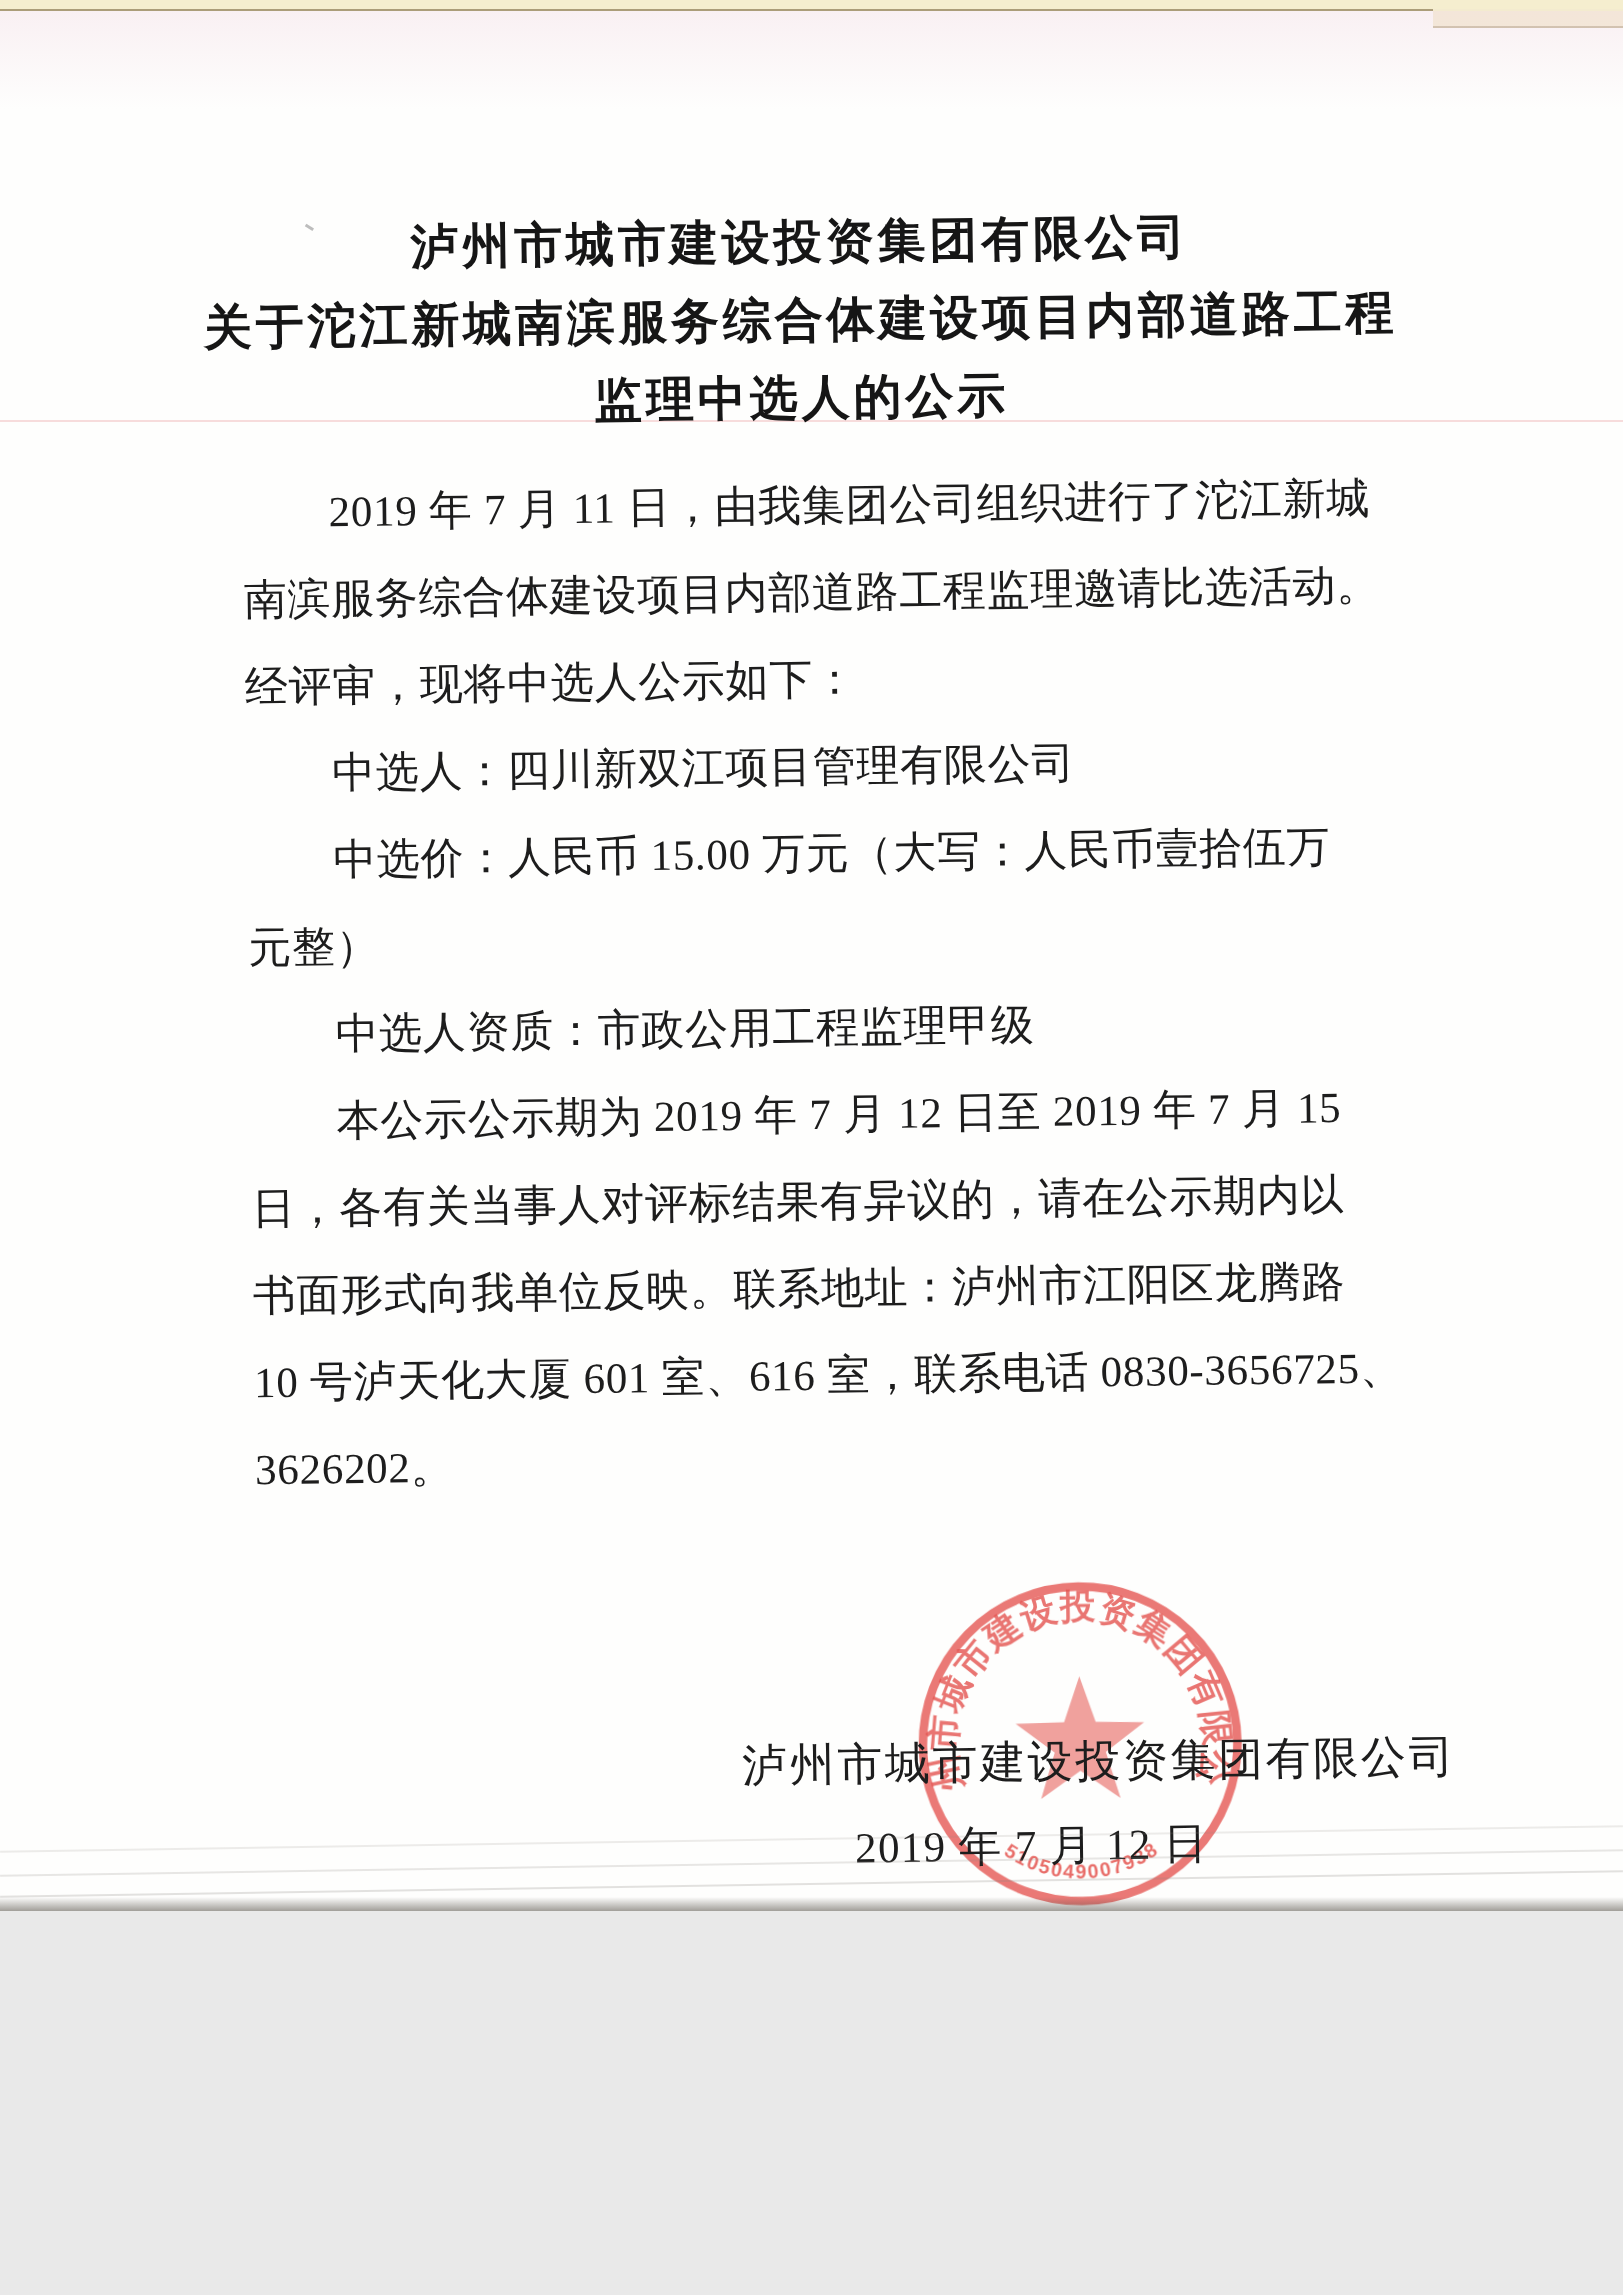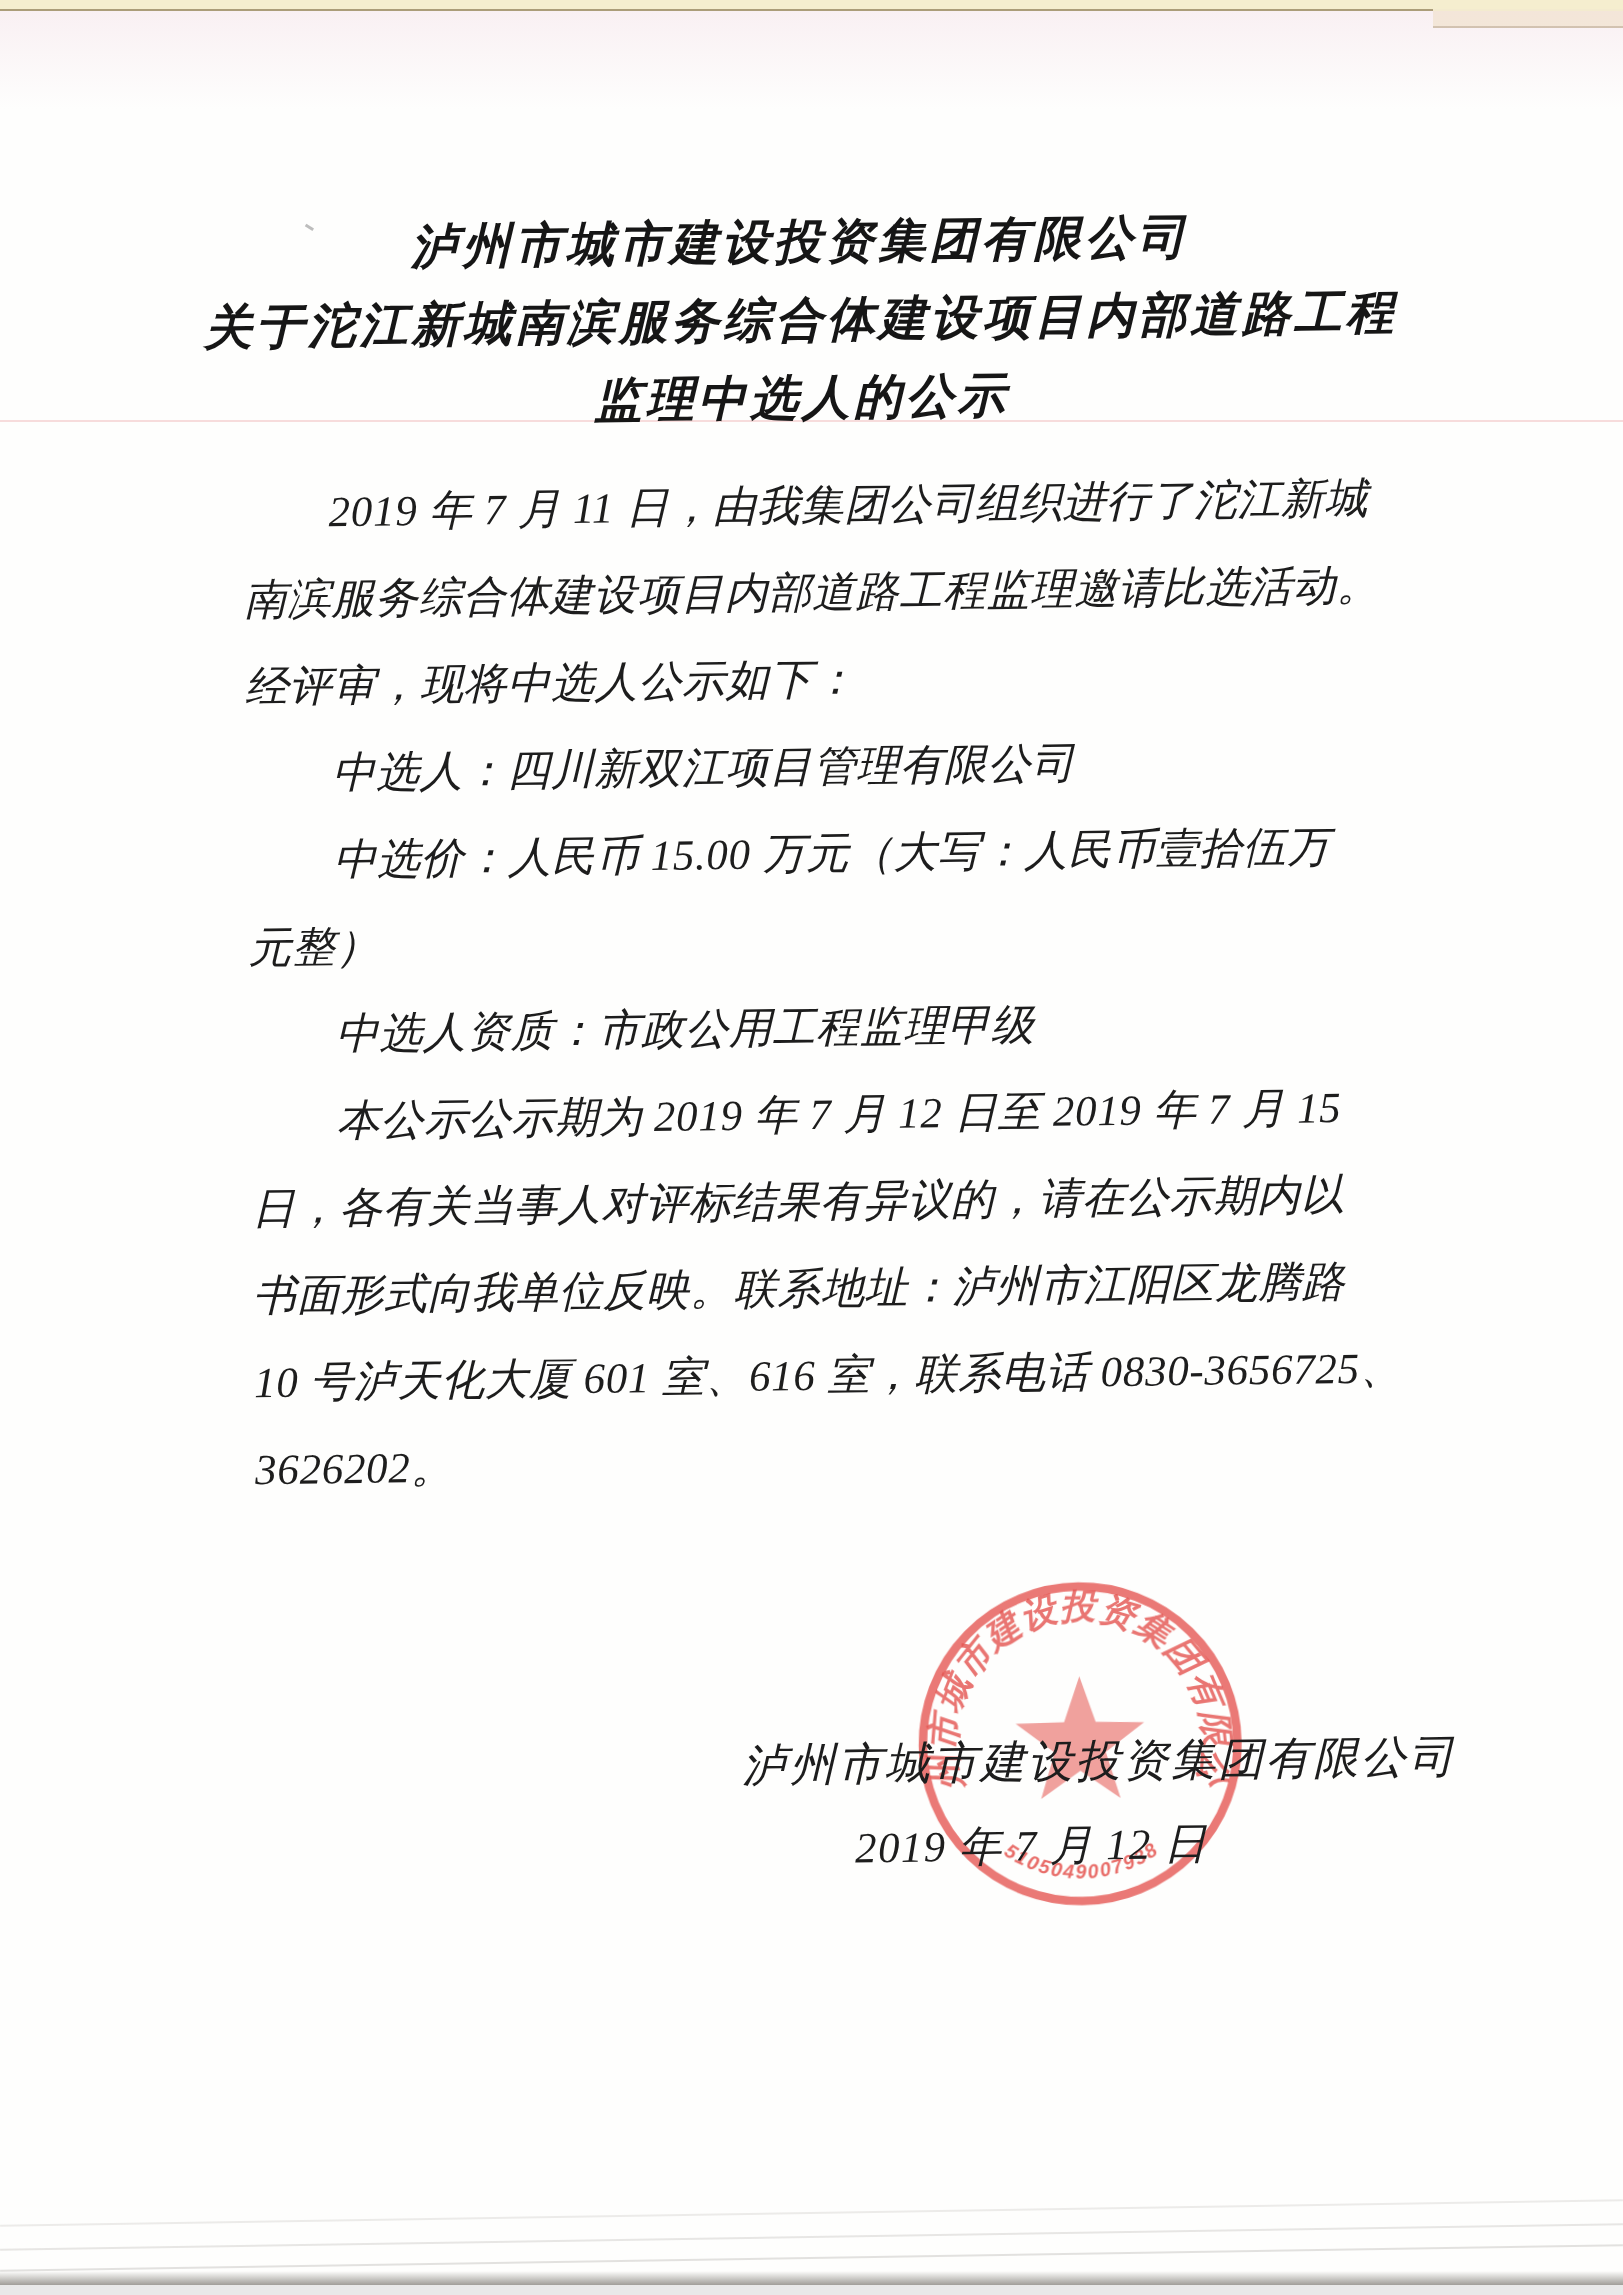--- a/index.html
+++ b/index.html
@@ -4,24 +4,23 @@
 <style>
   html,body{margin:0;padding:0;}
   body{
     width:1623px;height:2295px;
     background:#e9e9e9;
     font-family:"Liberation Serif", serif;
     overflow:hidden;
   }
   .page{
     position:relative;
-    width:1623px;height:2285px;
+    width:1623px;height:1911px;
     background:#fefefd;
     overflow:hidden;
-    font-style:italic;
   }
   
   .paper-edge-top{
     position:absolute;left:0;top:0;width:1623px;height:8.5px;
     background:#f5eecf;
     border-bottom:2px solid rgba(146,130,92,0.75);
   }
   .paper-edge-top-right{
     position:absolute;right:0;top:8.5px;width:190px;height:17px;
     background:#f3ebcf;

